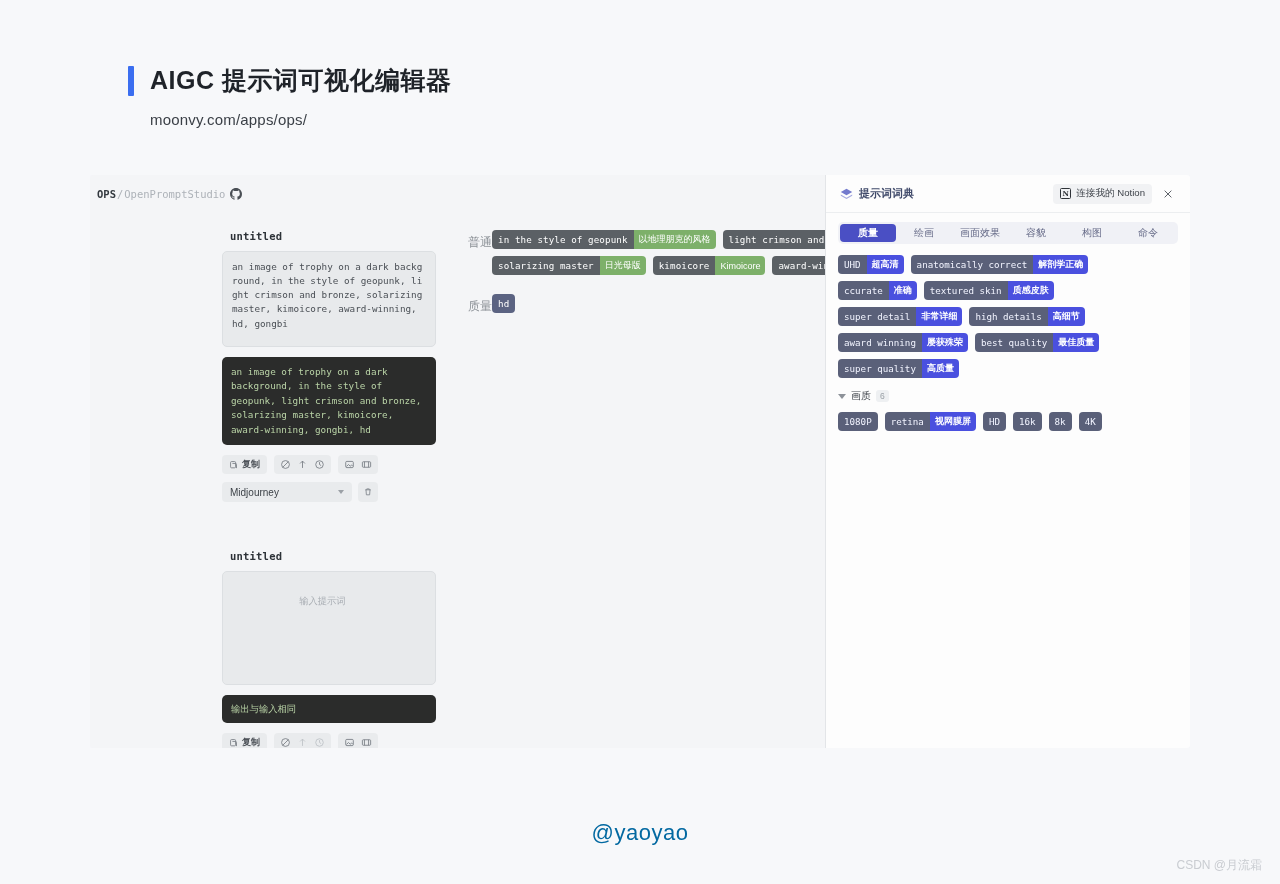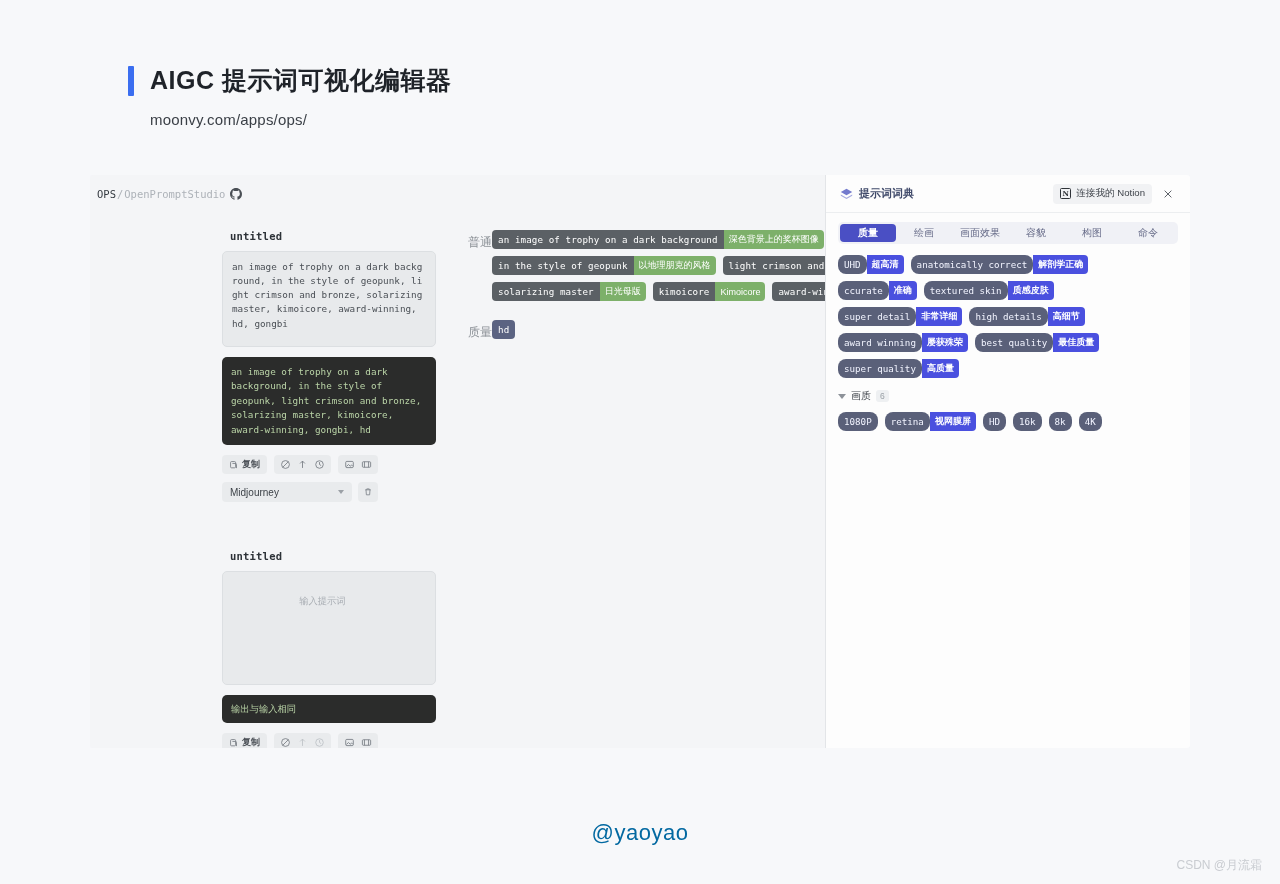--- a/index.html
+++ b/index.html
@@ -43,21 +43,21 @@
     overflow: hidden;
   }
 
   
   .brand {
     position: absolute; left: 7px; top: 13px;
     display: flex; align-items: center; gap: 5px;
     font-family: "DejaVu Sans Mono", "Liberation Mono", monospace;
     font-size: 10.5px;
   }
-  .brand-ops { font-weight: 400; color: #343a40; }
+  .brand-ops { font-weight: 700; color: #343a40; }
   .brand-slash { color: #adb2b8; }
   .brand-name { color: #adb2b8; }
   .gh-icon { display: inline-block; width: 12px; height: 12px; color: #4a4f55; }
   .gh-icon svg { display: block; }
 
   
   .editor-col { position: absolute; left: 132px; top: 55px; width: 214px; }
   .card { margin-bottom: 48px; }
   .card-title {
     font-family: "DejaVu Sans Mono", "Liberation Mono", monospace;
@@ -201,21 +201,21 @@
   
   .dict-body { padding: 11px 12px 0 12px; }
   .dict-row { display: flex; flex-wrap: wrap; gap: 7px; margin-bottom: 7px; }
   .dchip {
     display: inline-flex; align-items: stretch; border-radius: 4px;
     overflow: hidden; height: 19px;
     font-family: "DejaVu Sans Mono", "Liberation Mono", monospace;
   }
   .dchip .en {
     background: #5a6079; color: #f2f4ff;
-    display: flex; align-items: center; padding: 0 6px; font-size: 9.2px; border-radius: 8px;
+    display: flex; align-items: center; padding: 0 6px; font-size: 9.2px;
   }
   .dchip .zh {
     background: #4a50df; color: #ffffff;
     display: flex; align-items: center; padding: 0 5px; font-size: 9px;
     font-family: "Liberation Sans", "DejaVu Sans", sans-serif; font-weight: 600;
   }
   .dchip.solid .en { background: #5a6079; }
 
   .dict-section-head {
     display: flex; align-items: center; gap: 5px;
@@ -400,26 +400,20 @@
         </div>
 
       </div>
 
       <div class="tags-col">
         <div class="tag-section">
           <div class="tag-cat">普通</div>
           <div class="tag-rows">
             <div class="tag-row">
               <div class="chip">
-                <span class="en">an image of trophy on a dark background</span>
-                <span class="zh">深色背景上的奖杯图像</span>
-              </div>
-            </div>
-            <div class="tag-row">
-              <div class="chip">
                 <span class="en">in the style of geopunk</span>
                 <span class="zh">以地理朋克的风格</span>
               </div>
               <div class="chip">
                 <span class="en">light crimson and bronze</span>
 
               </div>
             </div>
             <div class="tag-row">
               <div class="chip">

